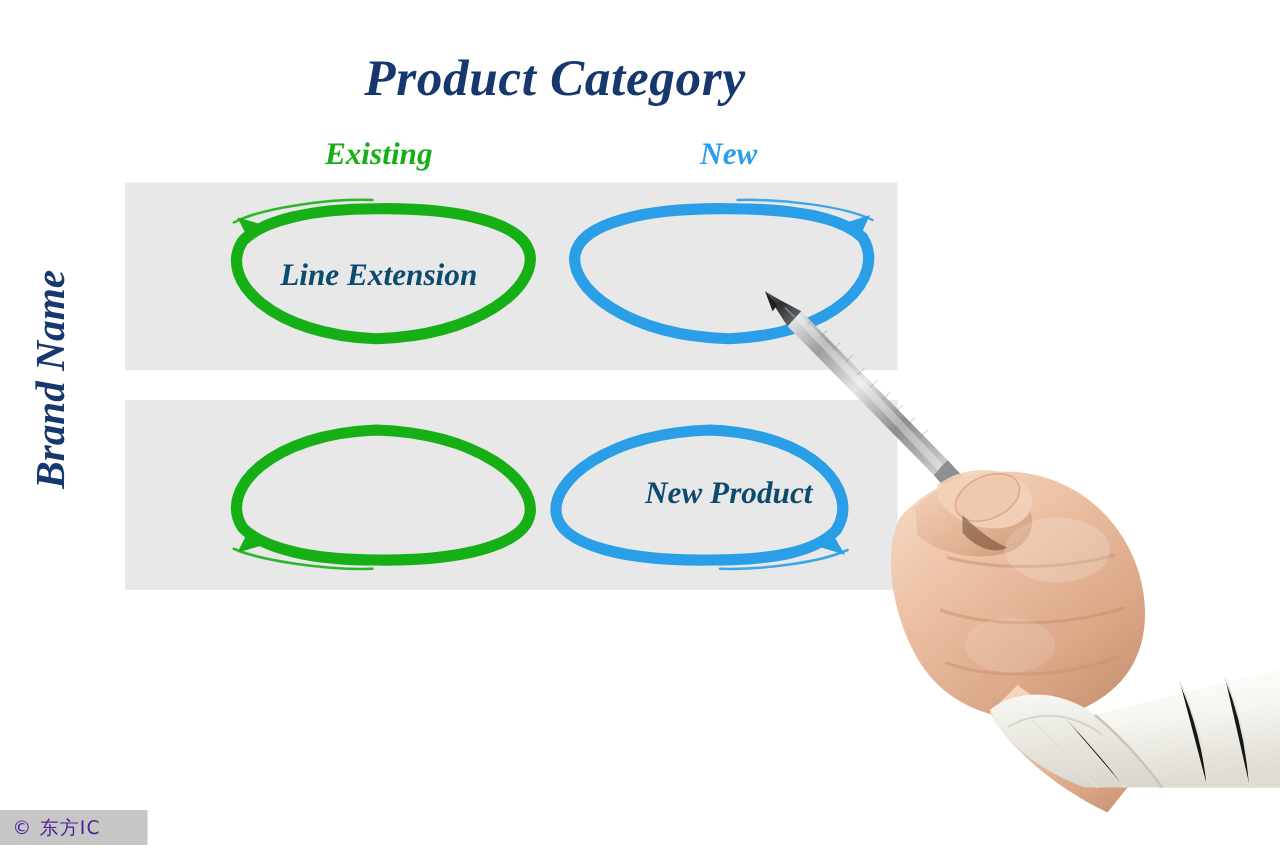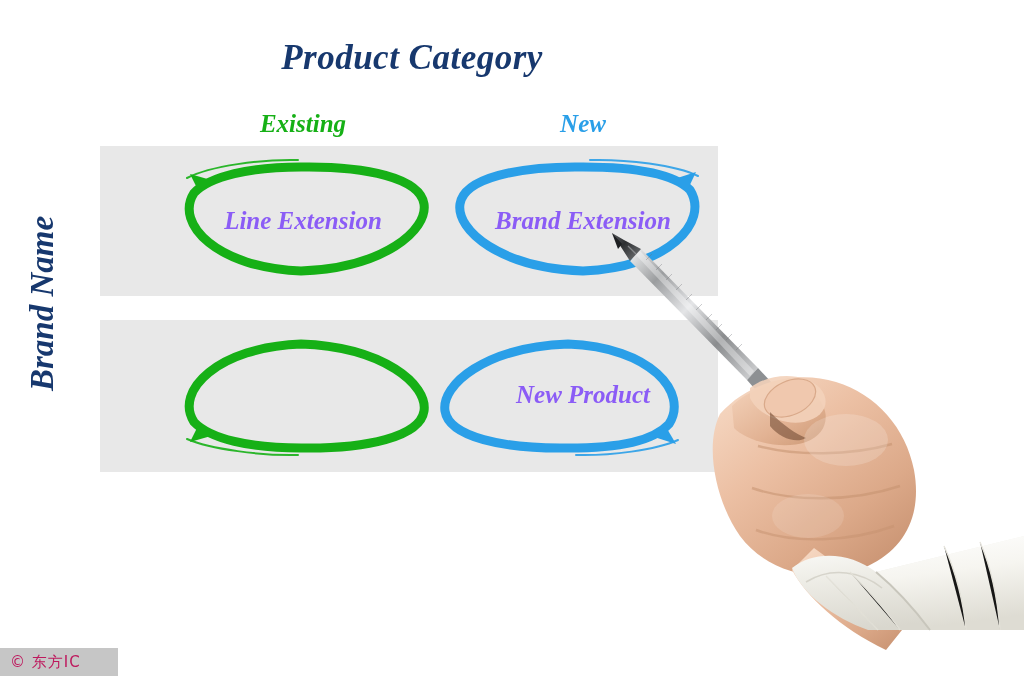--- a/index.html
+++ b/index.html
@@ -20,26 +20,27 @@
     background: #ffffff;
   }
 
   
   .title {
     position: absolute;
     left: 0;
     top: 38px;
     width: 824px;
     text-align: center;
-    font-size: 35px;
+    font-size: 41px;
     font-weight: bold;
     font-style: italic;
     color: #17386e;
     letter-spacing: 0.5px;
     white-space: nowrap;
+    padding-left: 32px;
   }
 
   
   .col-head {
     position: absolute;
     top: 110px;
     font-size: 25px;
     font-weight: bold;
     font-style: italic;
     white-space: nowrap;
@@ -94,21 +95,21 @@
   }
   .cell svg { display: block; overflow: visible; }
   .cell-label {
     position: absolute;
     left: 0;
     width: 100%;
     text-align: center;
     font-size: 25px;
     font-weight: bold;
     font-style: italic;
-    color: #8b5cf6;
+    color: #0c4a6e;
     white-space: nowrap;
   }
 
   .c00 { left: 170px; top: 160px; width: 266px; height: 125px; }
   .c01 { left: 450px; top: 160px; width: 266px; height: 125px; }
   .c10 { left: 170px; top: 334px; width: 266px; height: 125px; }
   .c11 { left: 450px; top: 334px; width: 266px; height: 125px; }
   .cell-label { top: 47px; }
 
   
@@ -123,21 +124,21 @@
   #handpen svg { display: block; overflow: visible; }
 
   
   .watermark {
     position: absolute;
     left: 0;
     top: 648px;
     width: 118px;
     height: 28px;
     background: #c6c6c6;
-    color: #be185d;
+    color: #4c1d95;
     font-family: "DejaVu Sans", "Liberation Sans", sans-serif;
     font-size: 15px;
     line-height: 28px;
     padding-left: 10px;
     box-sizing: border-box;
     letter-spacing: 1px;
   }
 </style>
 </head>
 <body>
@@ -173,21 +174,20 @@
   <div class="cell c01">
     <svg width="266" height="125" viewBox="0 0 266 125" aria-hidden="true">
       <path d="M 240 30
                C 260 62, 218 108, 133 111
                C 50 108, 6 70, 10 44
                C 14 18, 68 6, 133 7
                C 186 7, 224 14, 240 30 Z" fill="none" stroke="#2a9fe8" stroke-width="9" stroke-linecap="round"></path>
       <path d="M 248 16 C 226 5, 176 -1, 140 0" fill="none" stroke="#2a9fe8" stroke-width="2" stroke-linecap="round" opacity="0.9"></path>
       <path d="M 246 12 L 218 21 L 238 29 Z" fill="#2a9fe8"></path>
     </svg>
-    <div class="cell-label">Brand Extension</div>
   </div>
 
   <div class="cell c10">
     <svg width="266" height="125" viewBox="0 0 266 125" aria-hidden="true">
       <path d="M 24 88
                C 4 57, 48 13, 131 10
                C 214 13, 258 51, 254 77
                C 250 103, 196 115, 131 114
                C 80 114, 40 105, 24 88 Z" fill="none" stroke="#16b016" stroke-width="9" stroke-linecap="round"></path>
       <path d="M 17 105 C 40 115, 92 122, 128 121" fill="none" stroke="#16b016" stroke-width="2" stroke-linecap="round" opacity="0.9"></path>

